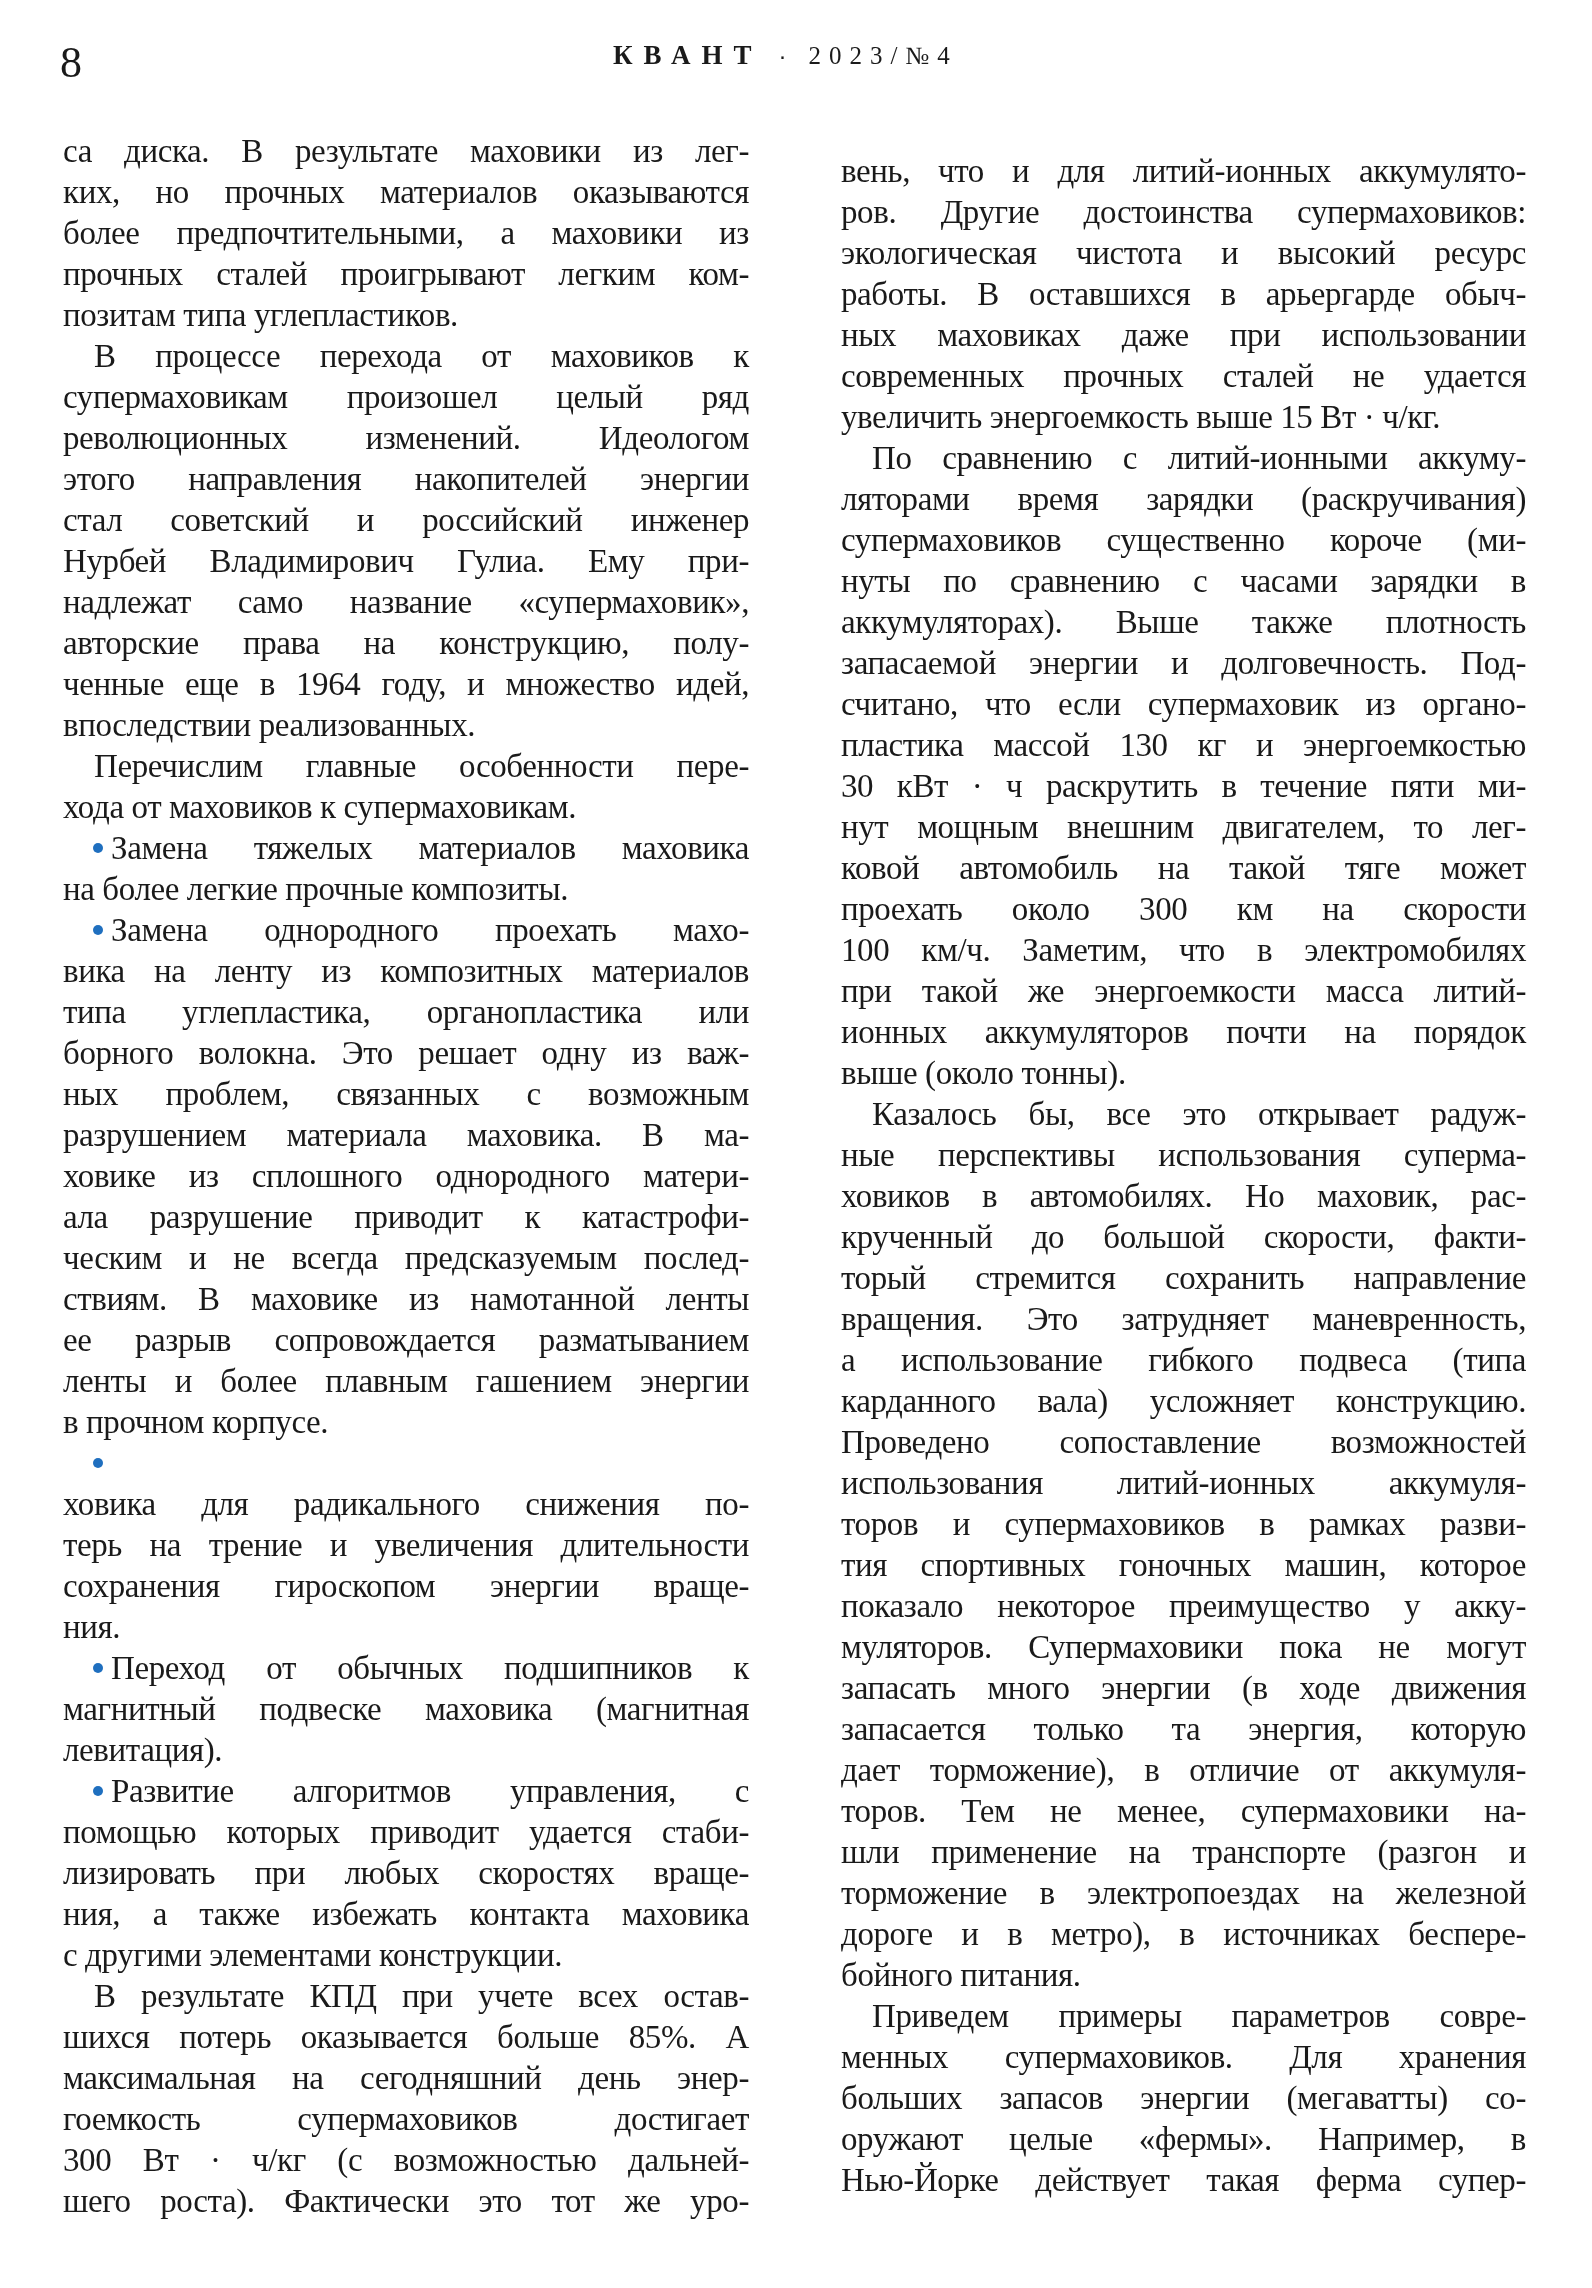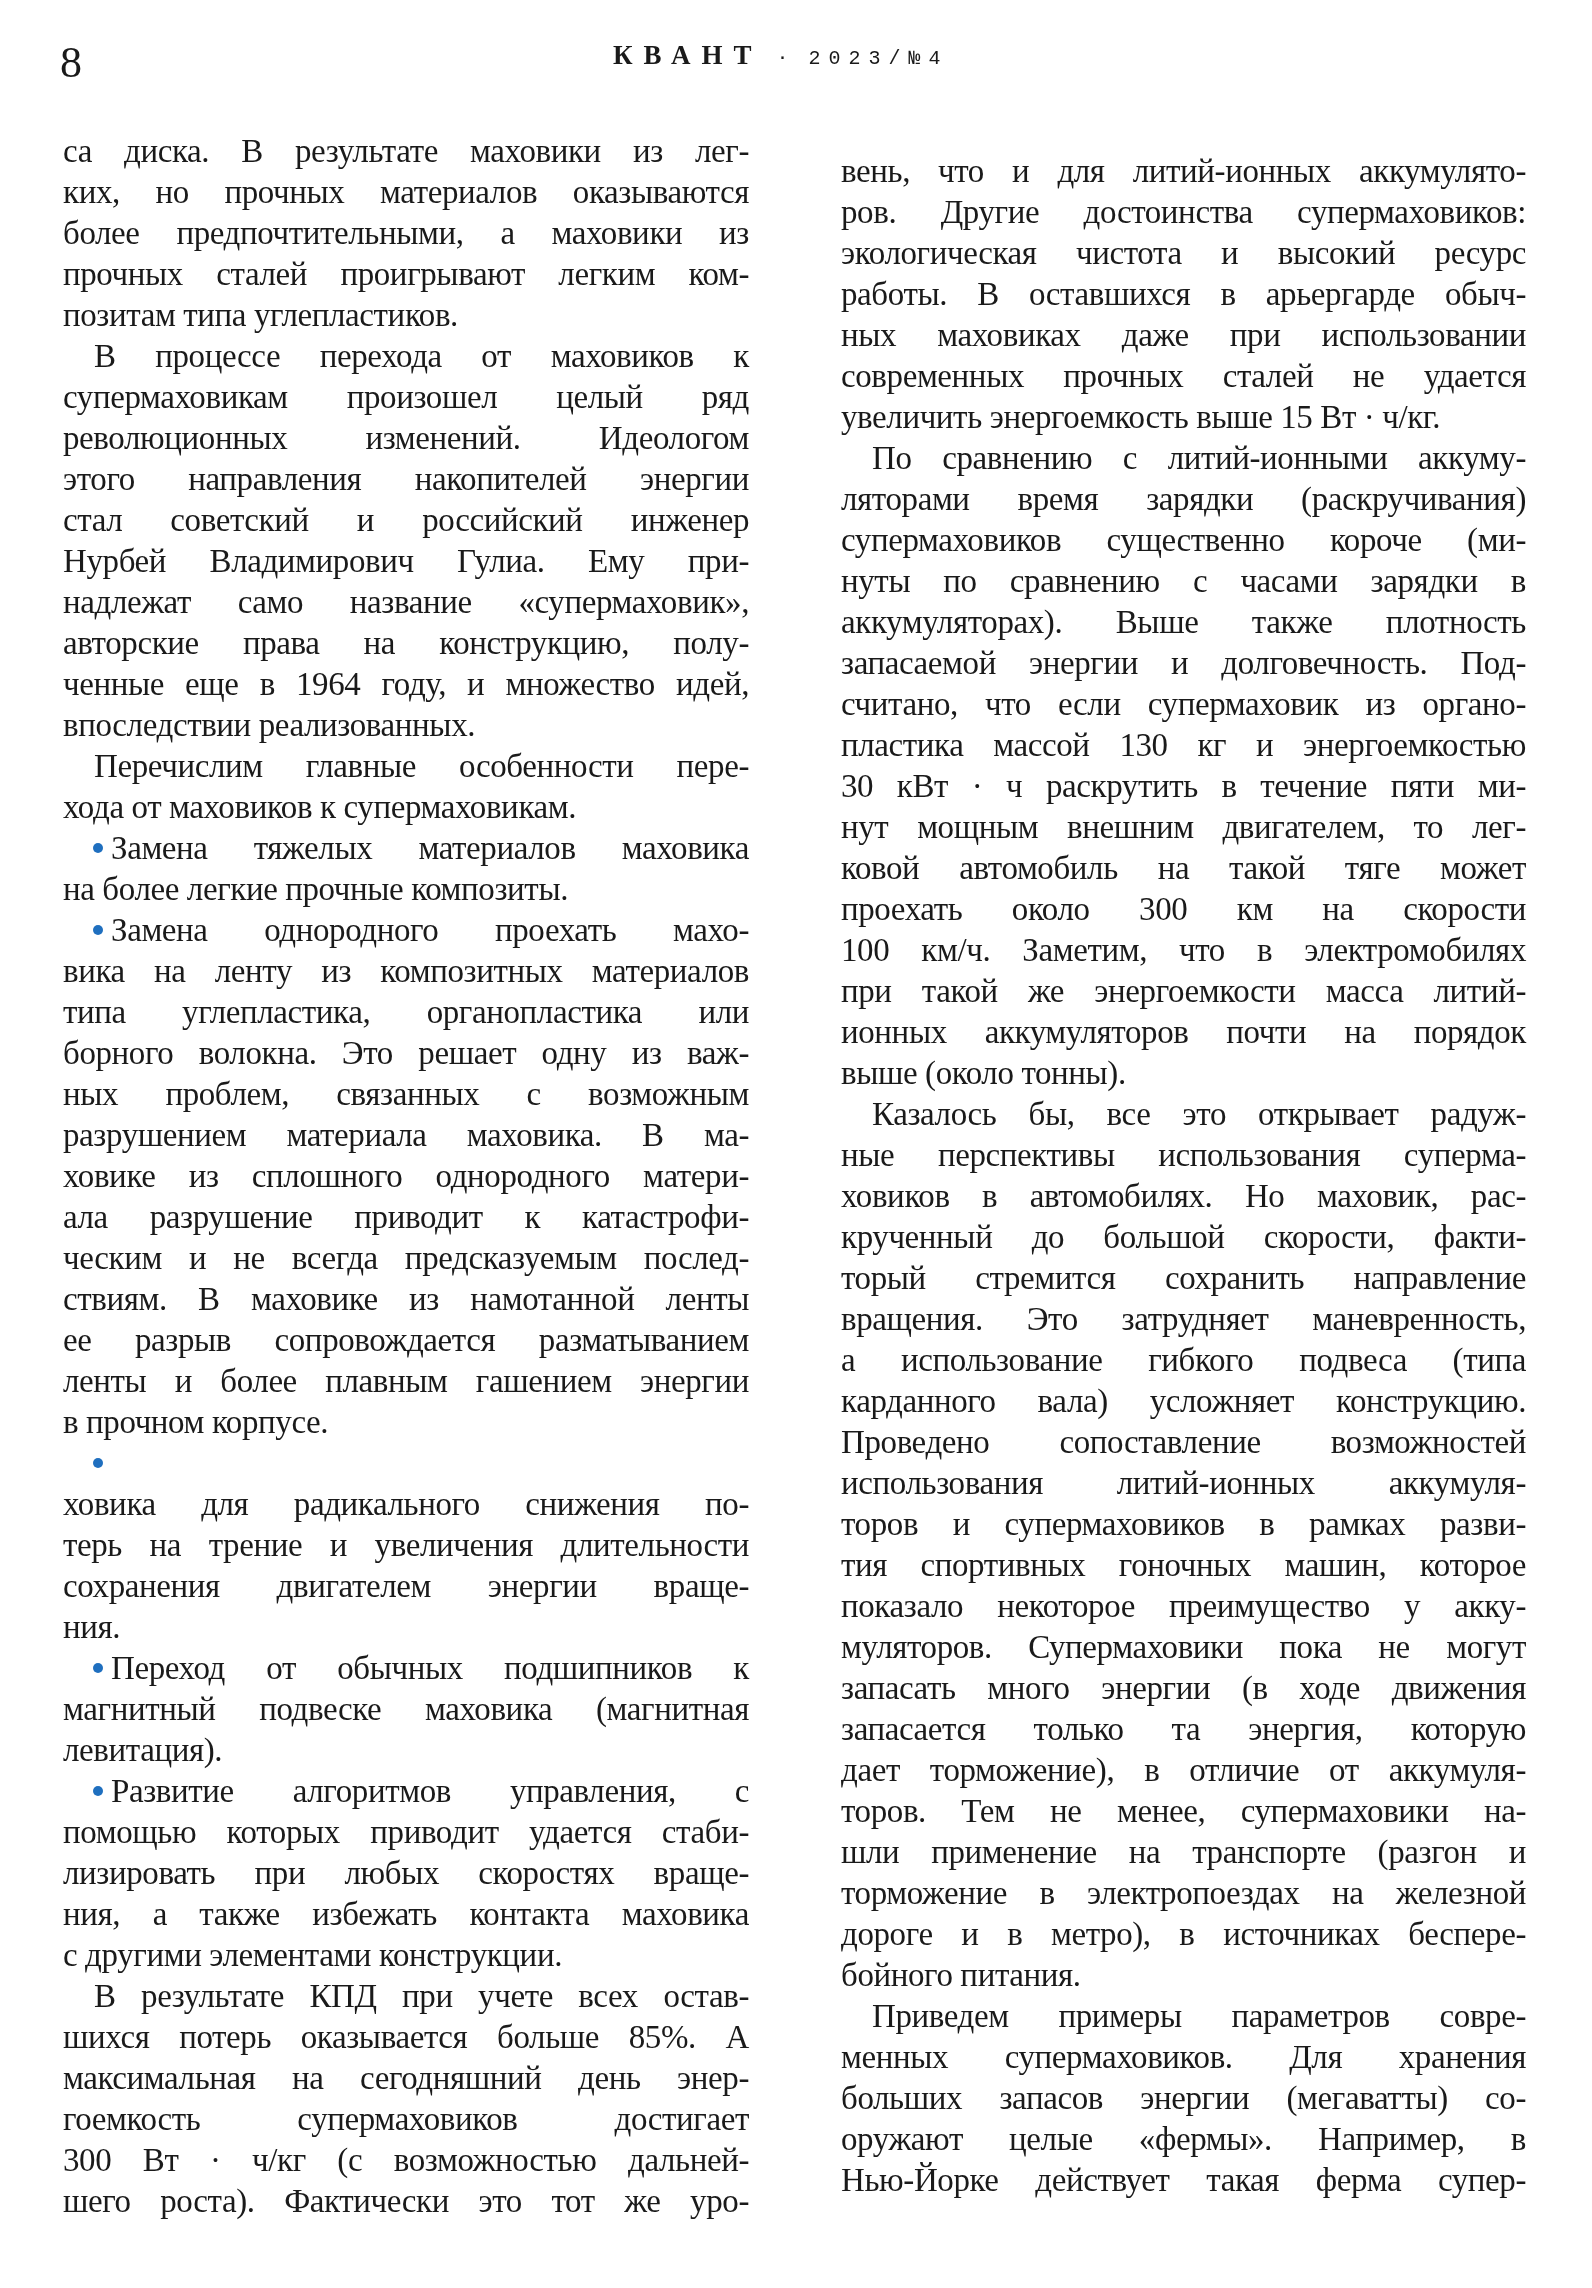--- a/index.html
+++ b/index.html
@@ -14,21 +14,21 @@
     display: flex; align-items: baseline; white-space: nowrap; justify-content: center;
   }
   .rh-title {
     font-family: "Liberation Serif", serif; font-weight: bold; font-size: 27px;
     letter-spacing: 11px; color: #1a1a1a;
   }
   .rh-dot {
     font-family: "Liberation Sans", sans-serif; font-size: 24px; margin: 0 22px 0 16px; color: #1a1a1a;
   }
   .rh-issue {
-    font-family: Liberation Mono, monospace; font-size: 20px; letter-spacing: 8px; color: #1a1a1a;
+    font-family: Liberation Serif, serif; font-size: 25px; letter-spacing: 8px; color: #1a1a1a;
   }
   .column {
     position: absolute; top: 131px; width: 686px;
     font-family: "Liberation Serif", serif; font-size: 33px; color: #1a1a1a;
   }
   .col-left { left: 63px; }
   .col-right { left: 841px; width: 685px; margin-top: 20px; }
   .line {
     height: 41px; line-height: 41px; white-space: nowrap;
     text-align: justify; text-align-last: justify; letter-spacing: -0.4px;
@@ -82,21 +82,21 @@
     <div class="line"><span>ховике из сплошного однородного матери-</span></div>
     <div class="line"><span>ала разрушение приводит к катастрофи-</span></div>
     <div class="line"><span>ческим и не всегда предсказуемым послед-</span></div>
     <div class="line"><span>ствиям. В маховике из намотанной ленты</span></div>
     <div class="line"><span>ее разрыв сопровождается разматыванием</span></div>
     <div class="line"><span>ленты и более плавным гашением энергии</span></div>
     <div class="line last"><span>в прочном корпусе.</span></div>
     <div class="line bullet"><span class="bullet-dot" style="background: rgb(31, 111, 191);"></span></div>
     <div class="line"><span>ховика для радикального снижения по-</span></div>
     <div class="line"><span>терь на трение и увеличения длительности</span></div>
-    <div class="line"><span>сохранения двигателем энергии враще-</span></div>
+    <div class="line"><span>сохранения гироскопом энергии враще-</span></div>
     <div class="line last"><span>ния.</span></div>
     <div class="line bullet"><span class="bullet-dot" style="background: rgb(31, 111, 191);"></span><span>Переход от обычных подшипников к</span></div>
     <div class="line"><span>магнитный подвеске маховика (магнитная</span></div>
     <div class="line last"><span>левитация).</span></div>
     <div class="line bullet"><span class="bullet-dot" style="background: rgb(31, 111, 191);"></span><span>Развитие алгоритмов управления, с</span></div>
     <div class="line"><span>помощью которых приводит удается стаби-</span></div>
     <div class="line"><span>лизировать при любых скоростях враще-</span></div>
     <div class="line"><span>ния, а также избежать контакта маховика</span></div>
     <div class="line last"><span>с другими элементами конструкции.</span></div>
     <div class="line indent"><span>В результате КПД при учете всех остав-</span></div>

